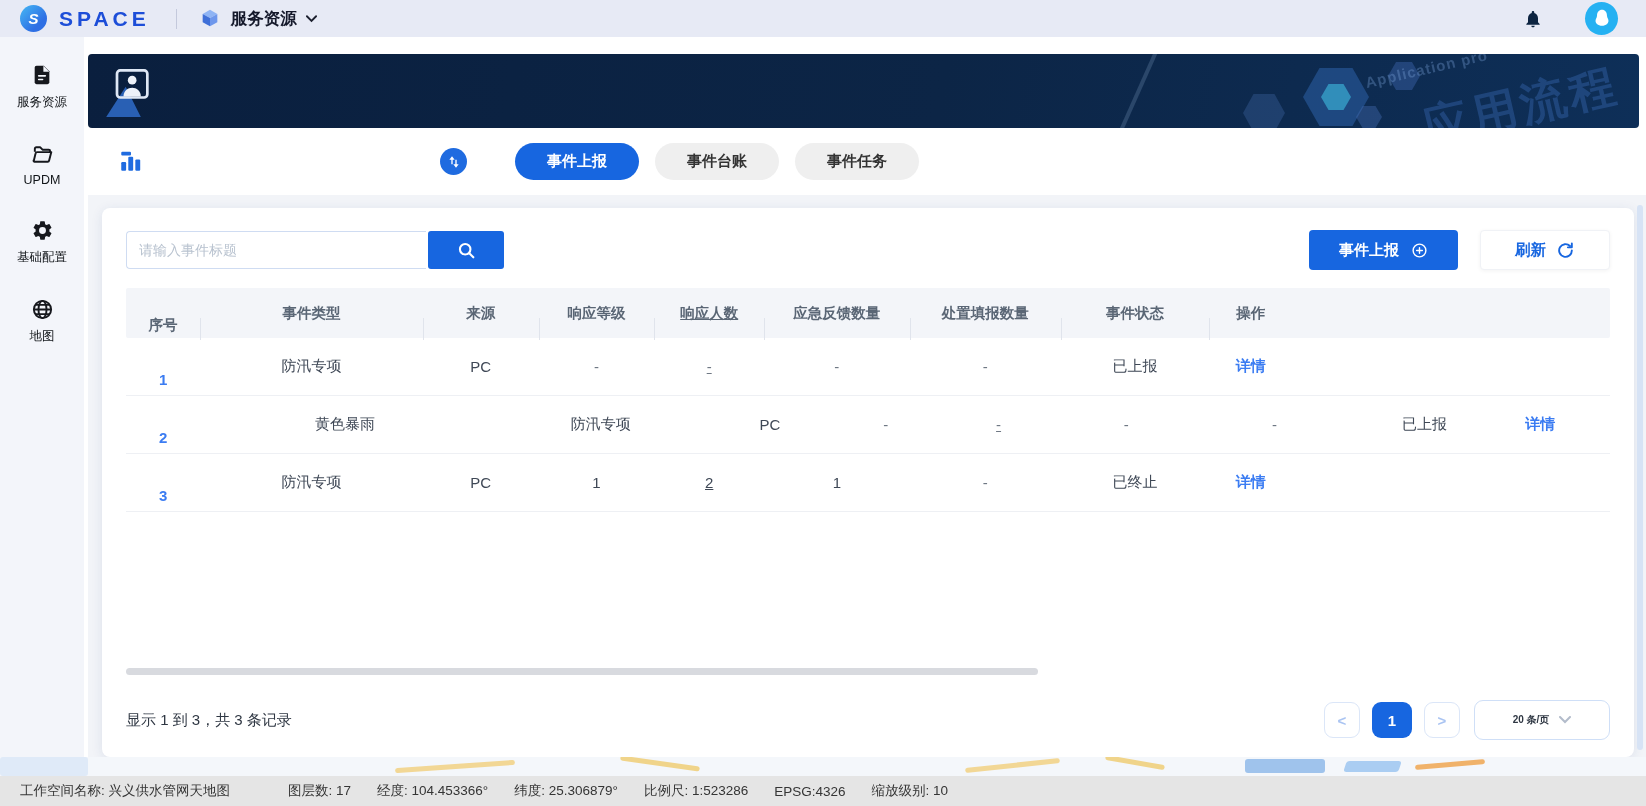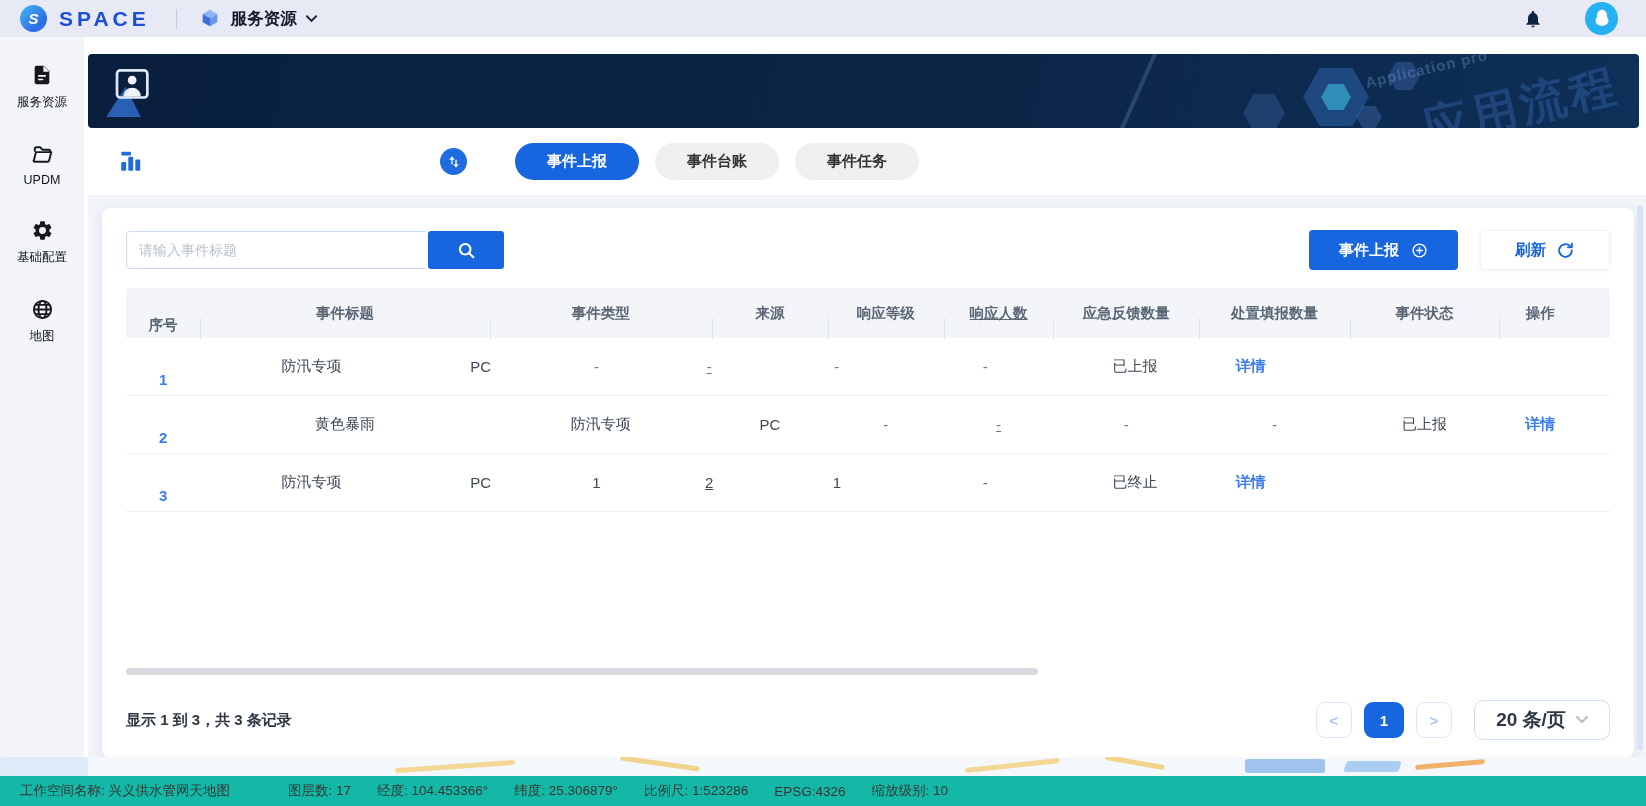--- a/index.html
+++ b/index.html
@@ -92,36 +92,36 @@
   .td.idx { color:#3b7cf2; font-weight:bold; }
   .td.dash { color:#6f7884; }
   .td .link { color:#3b7cf2; font-weight:bold; cursor:pointer; }
   .c0{width:5%;margin-top:25px;} .c1{width:19.5%;} .c2{width:15%;} .c3{width:7.8%;} .c4{width:7.8%;}
   .c5{width:7.4%;text-decoration:underline;} .c6{width:9.8%;text-align:center;} .c7{width:10.2%;} .c8{width:10%;} .c9{width:5.6%;}
 
   .hscrollbar { position:absolute; left:24px; top:460px; width:912px; height:7px; background:#d8dadf; border-radius:4px; cursor:pointer; }
   .vscrollbar { position:absolute; left:1637px; top:205px; width:6px; height:545px; background:#d7e3f5; border-radius:3px; cursor:pointer; }
 
   .card-footer { position:absolute; left:24px; right:24px; top:492px; height:40px; display:flex; align-items:center; }
-  .records-summary { font-size:15px; font-weight:bold; color:#2f3743; }
+  .records-summary { font-size:15px; font-weight:normal; color:#2f3743; }
   .pager { margin-left:auto; display:flex; align-items:center; }
   .pg-btn { width:36px; height:36px; border:1.5px solid #dbe6f8; border-radius:9px; background:#fff;
             color:#aac4f2; font-size:15px; font-weight:bold; display:flex; align-items:center;
             justify-content:center; cursor:pointer; }
   .pg-page { width:40px; height:36px; border-radius:9px; background:#1766e0; color:#fff; font-size:15px;
              font-weight:bold; display:flex; align-items:center; justify-content:center; margin:0 12px; cursor:pointer; }
-  .page-size { width:136px; height:40px; margin-left:22px; border:1.5px solid #cfdff7; border-radius:9px;
-               background:#fff; display:flex; align-items:center; justify-content:center; font-size:19px;
+  .page-size { width:136px; height:40px; margin-left:14px; border:1.5px solid #cfdff7; border-radius:9px;
+               background:#fff; display:flex; align-items:center; justify-content:center; font-size:10px;
                color:#2f3743; font-weight:bold; cursor:pointer; }
   .page-size .ps-chev { margin-left:10px; display:flex; }
 
   
   .mapstrip { position:absolute; left:0; top:757px; width:1646px; height:19px; background:#f4f7fb; overflow:hidden; }
   .mapstrip .m { position:absolute; border-radius:3px; }
-  .statusbar { position:absolute; left:0; top:776px; width:1646px; height:30px; background:#14b8a6;
+  .statusbar { position:absolute; left:0; top:776px; width:1646px; height:30px; background:#e5e5e5;
                display:flex; align-items:center; padding-left:20px; }
   .sb-item { font-size:13.5px; color:#353535; margin-right:26px; white-space:nowrap; }
   .sb-item.first { margin-right:58px; }
 </style>
 </head>
 <body>
 
 <div id="app">
 
   <div class="topbar">
@@ -271,21 +271,20 @@
               <path d="M20 12a8 8 0 1 1-2.34-5.66" fill="none" stroke="#1766e0" stroke-width="2.4" stroke-linecap="round"></path>
               <path d="M20 3v5h-5" fill="none" stroke="#1766e0" stroke-width="2.4" stroke-linecap="round" stroke-linejoin="round"></path>
             </svg>
         </span>
       </button>
     </div>
 
     <div class="tablewrap">
       <div class="thead">
         <div class="th c0">序号</div>
-        <div class="th c1">事件标题</div>
         <div class="th c2">事件类型</div>
         <div class="th c3">来源</div>
         <div class="th c4">响应等级</div>
         <div class="th c5">响应人数</div>
         <div class="th c6">应急反馈数量</div>
         <div class="th c7">处置填报数量</div>
         <div class="th c8">事件状态</div>
         <div class="th c9">操作</div>
       </div>
 

